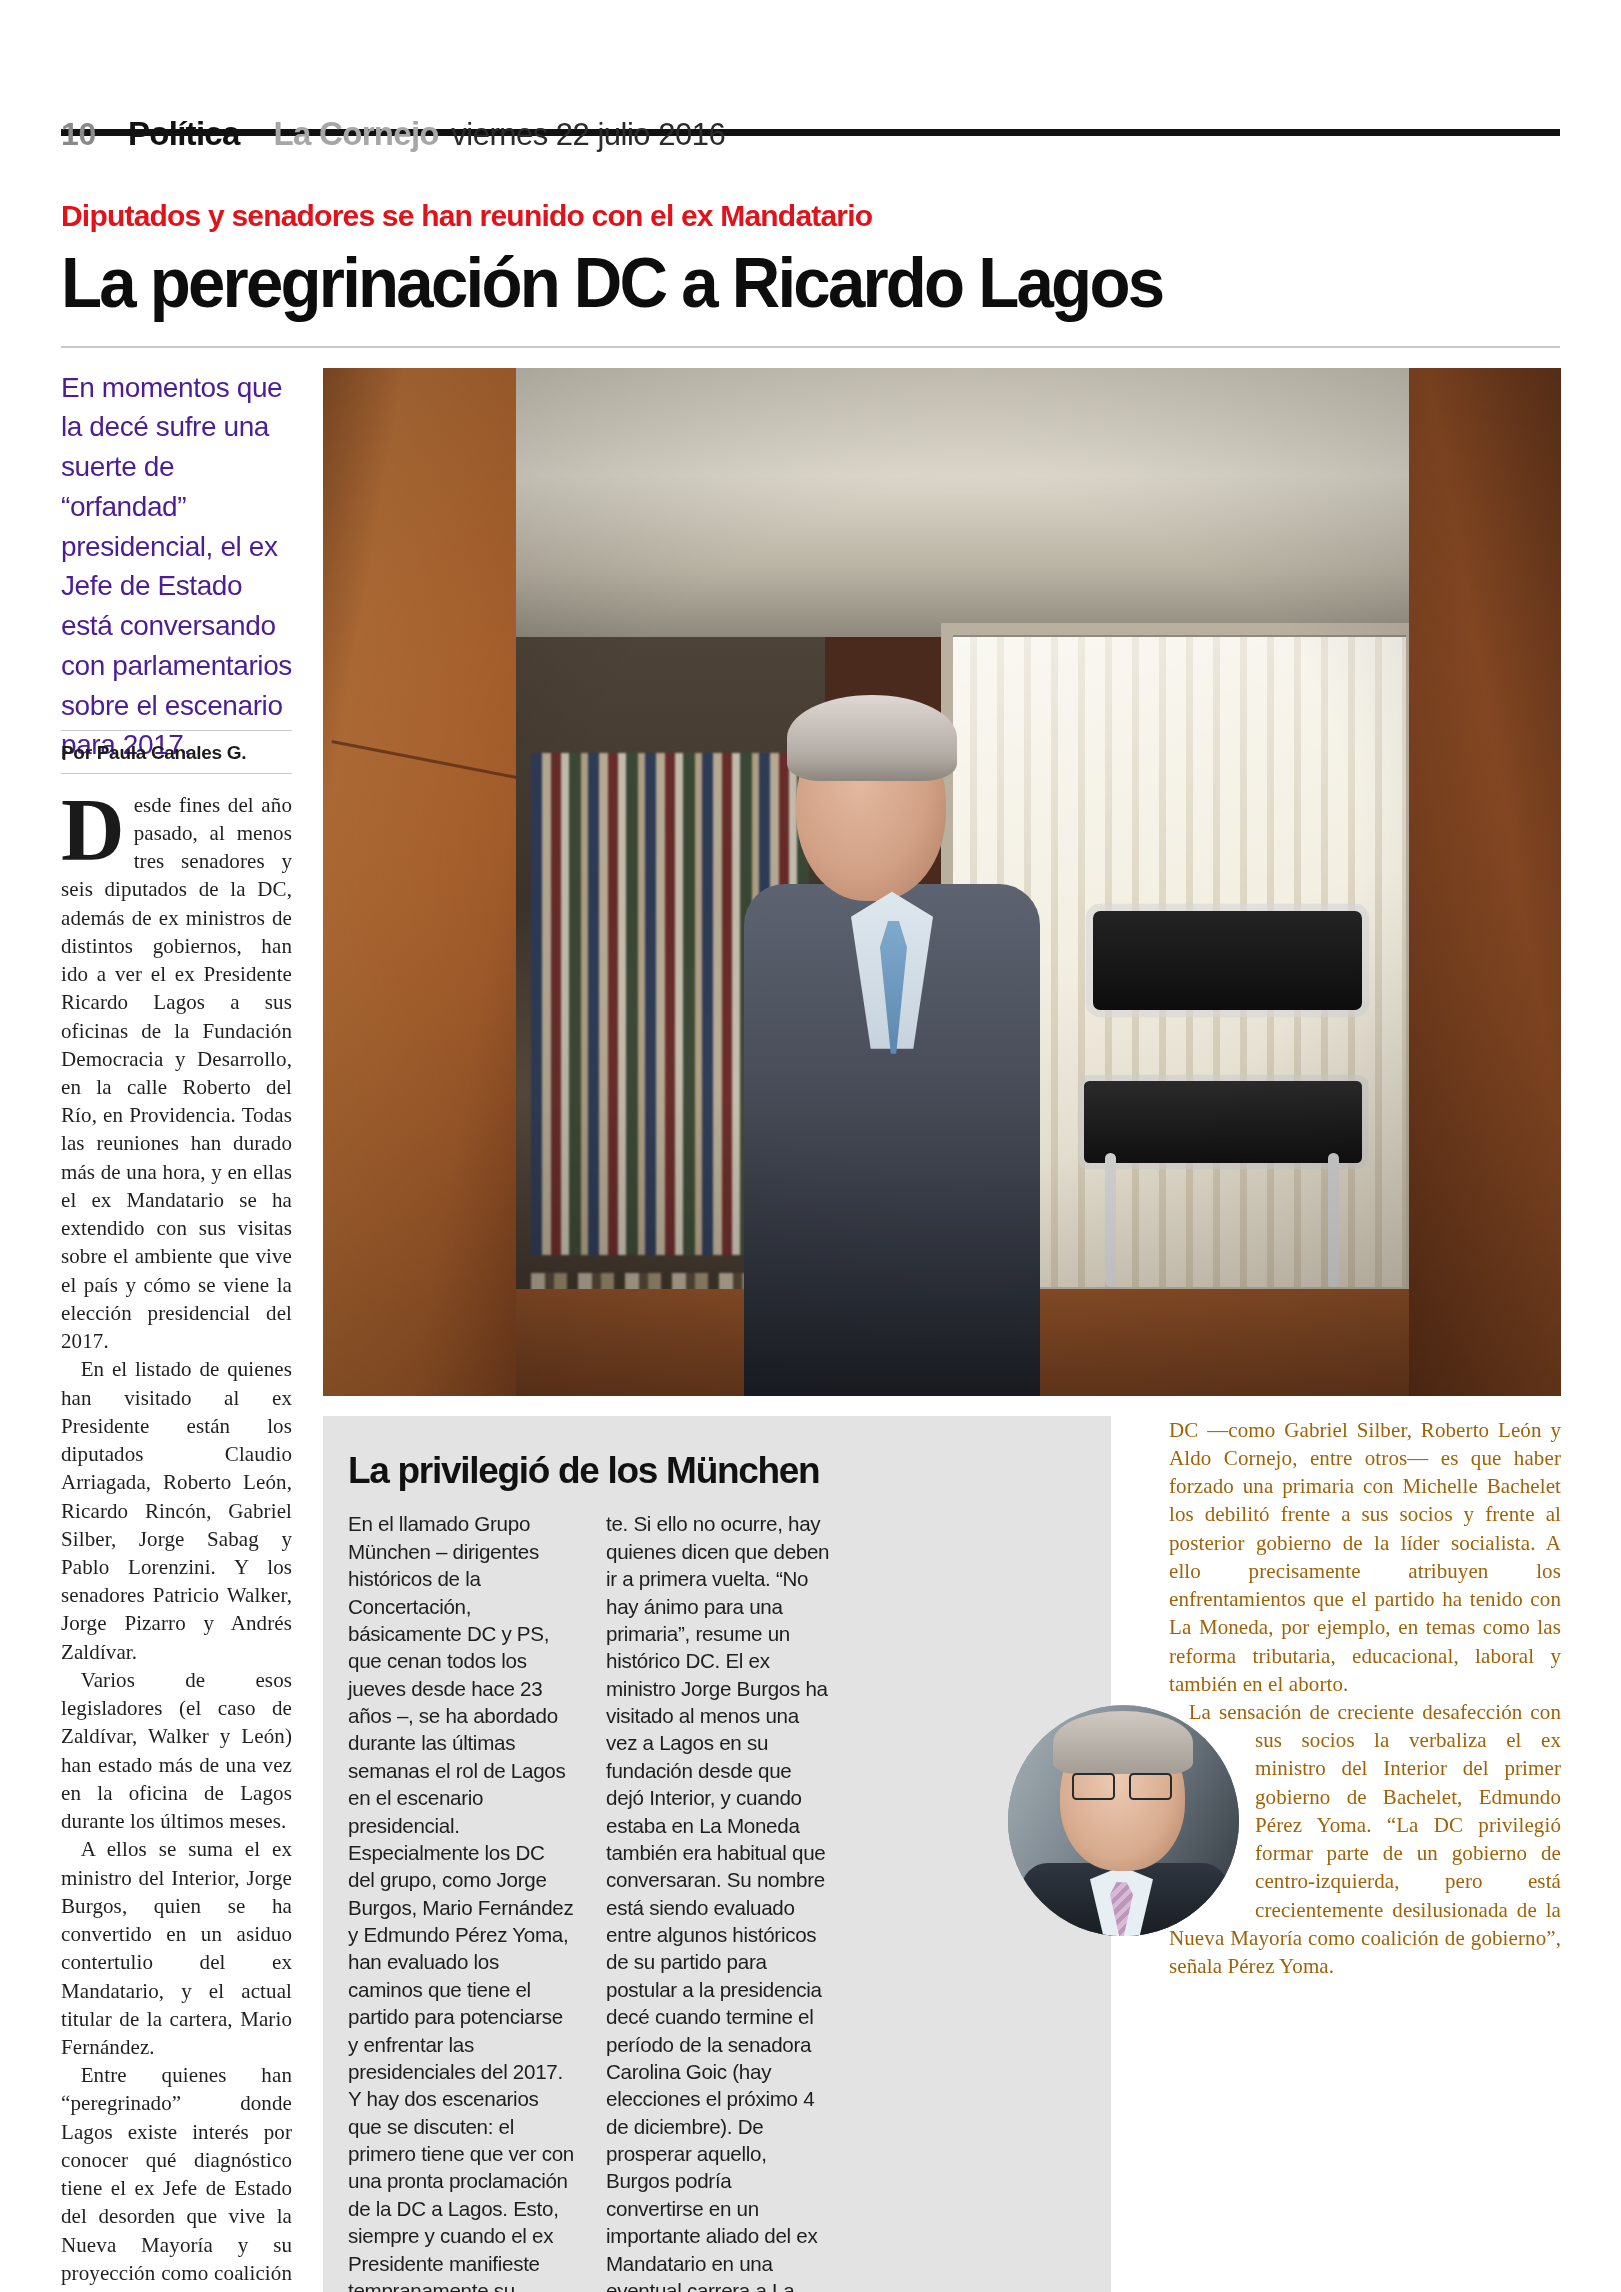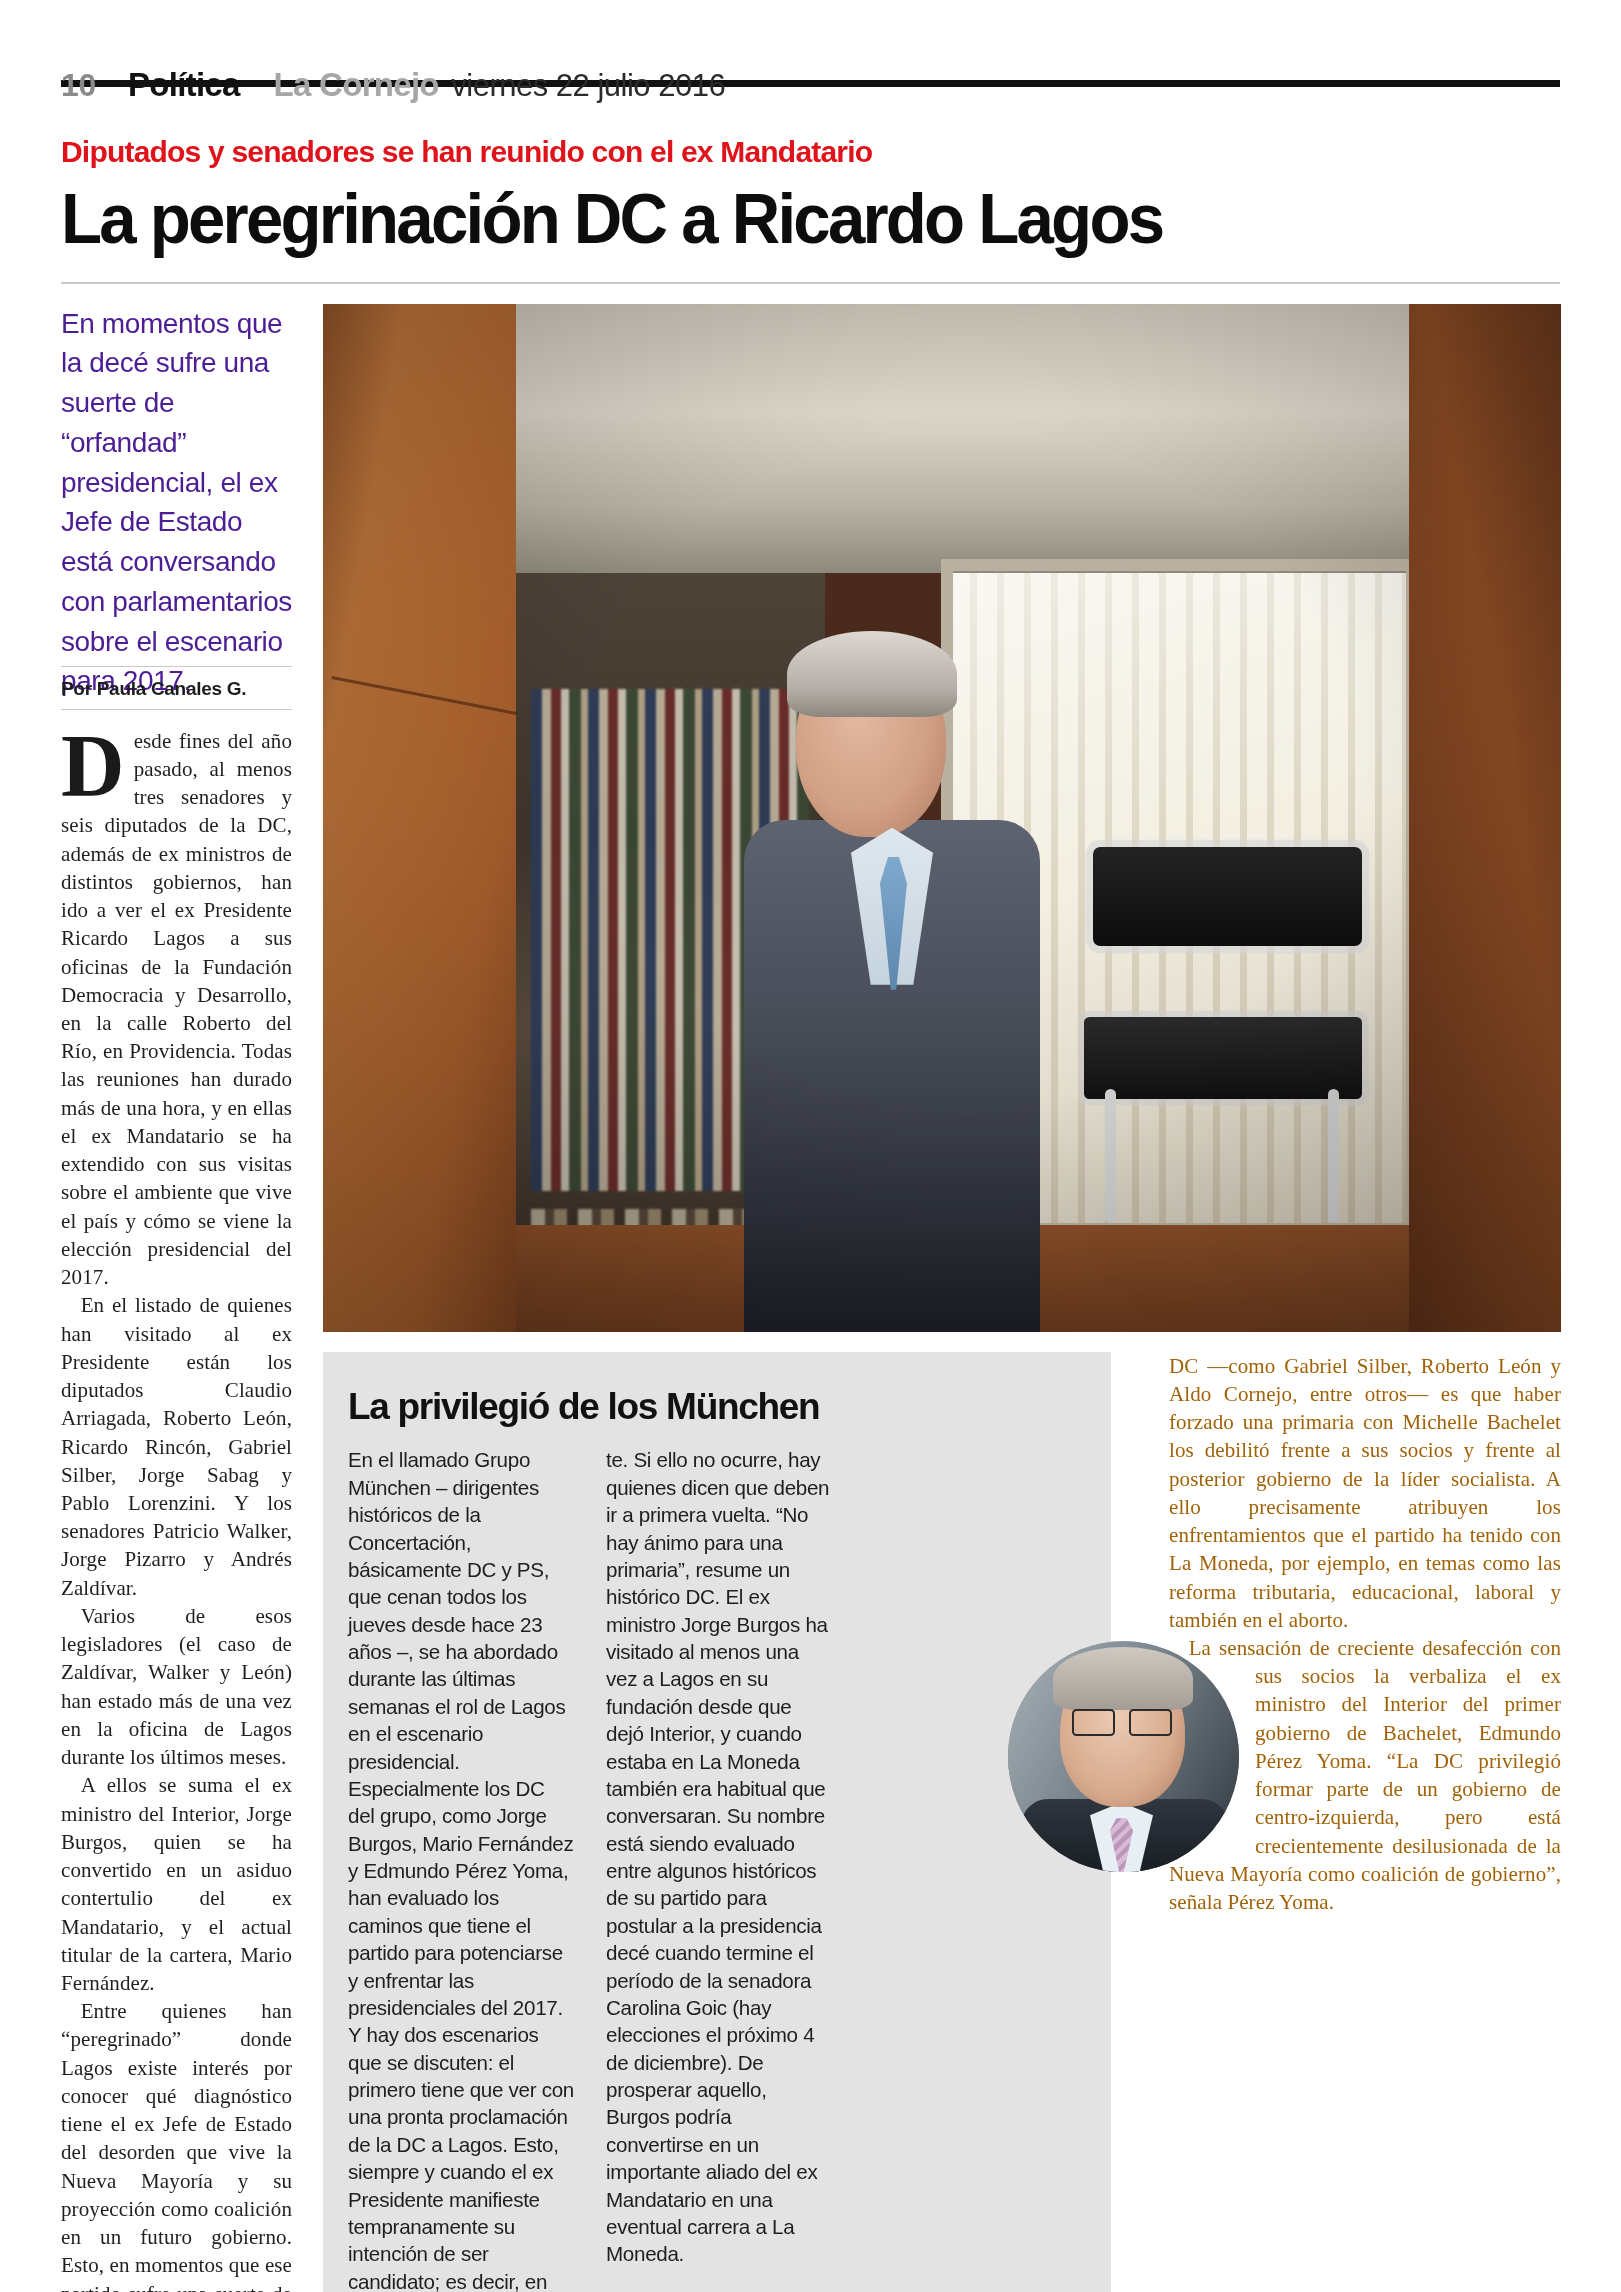--- a/index.html
+++ b/index.html
@@ -19,21 +19,21 @@
     height: 2293px;
     background: #ffffff;
     padding: 0 61px;
   }
 
   
   .masthead {
     display: flex;
     align-items: baseline;
     gap: 0;
-    padding-top: 66px;
+    padding-top: 115px;
     height: 59px;
   }
   .mh-pagenum {
     font-family: "Liberation Sans", sans-serif;
     font-weight: bold;
     font-size: 32px;
     color: #8a8a8a;
     letter-spacing: -0.4px;
     padding-right: 14.3px;
   }
@@ -73,21 +73,21 @@
     margin-top: 14.3px;
   }
 
   
   .kicker {
     font-family: "Liberation Sans", sans-serif;
     font-weight: bold;
     font-size: 30px;
     color: #e0121a;
     letter-spacing: -0.8px;
-    margin-top: 50px;
+    margin-top: 65px;
     line-height: 1.0;
   }
   .headline {
     font-family: "Liberation Sans", sans-serif;
     font-weight: bold;
     font-size: 70px;
     color: #0d0d0d;
     letter-spacing: -2.9px;
     line-height: 0.98;
     margin-top: 18px;

